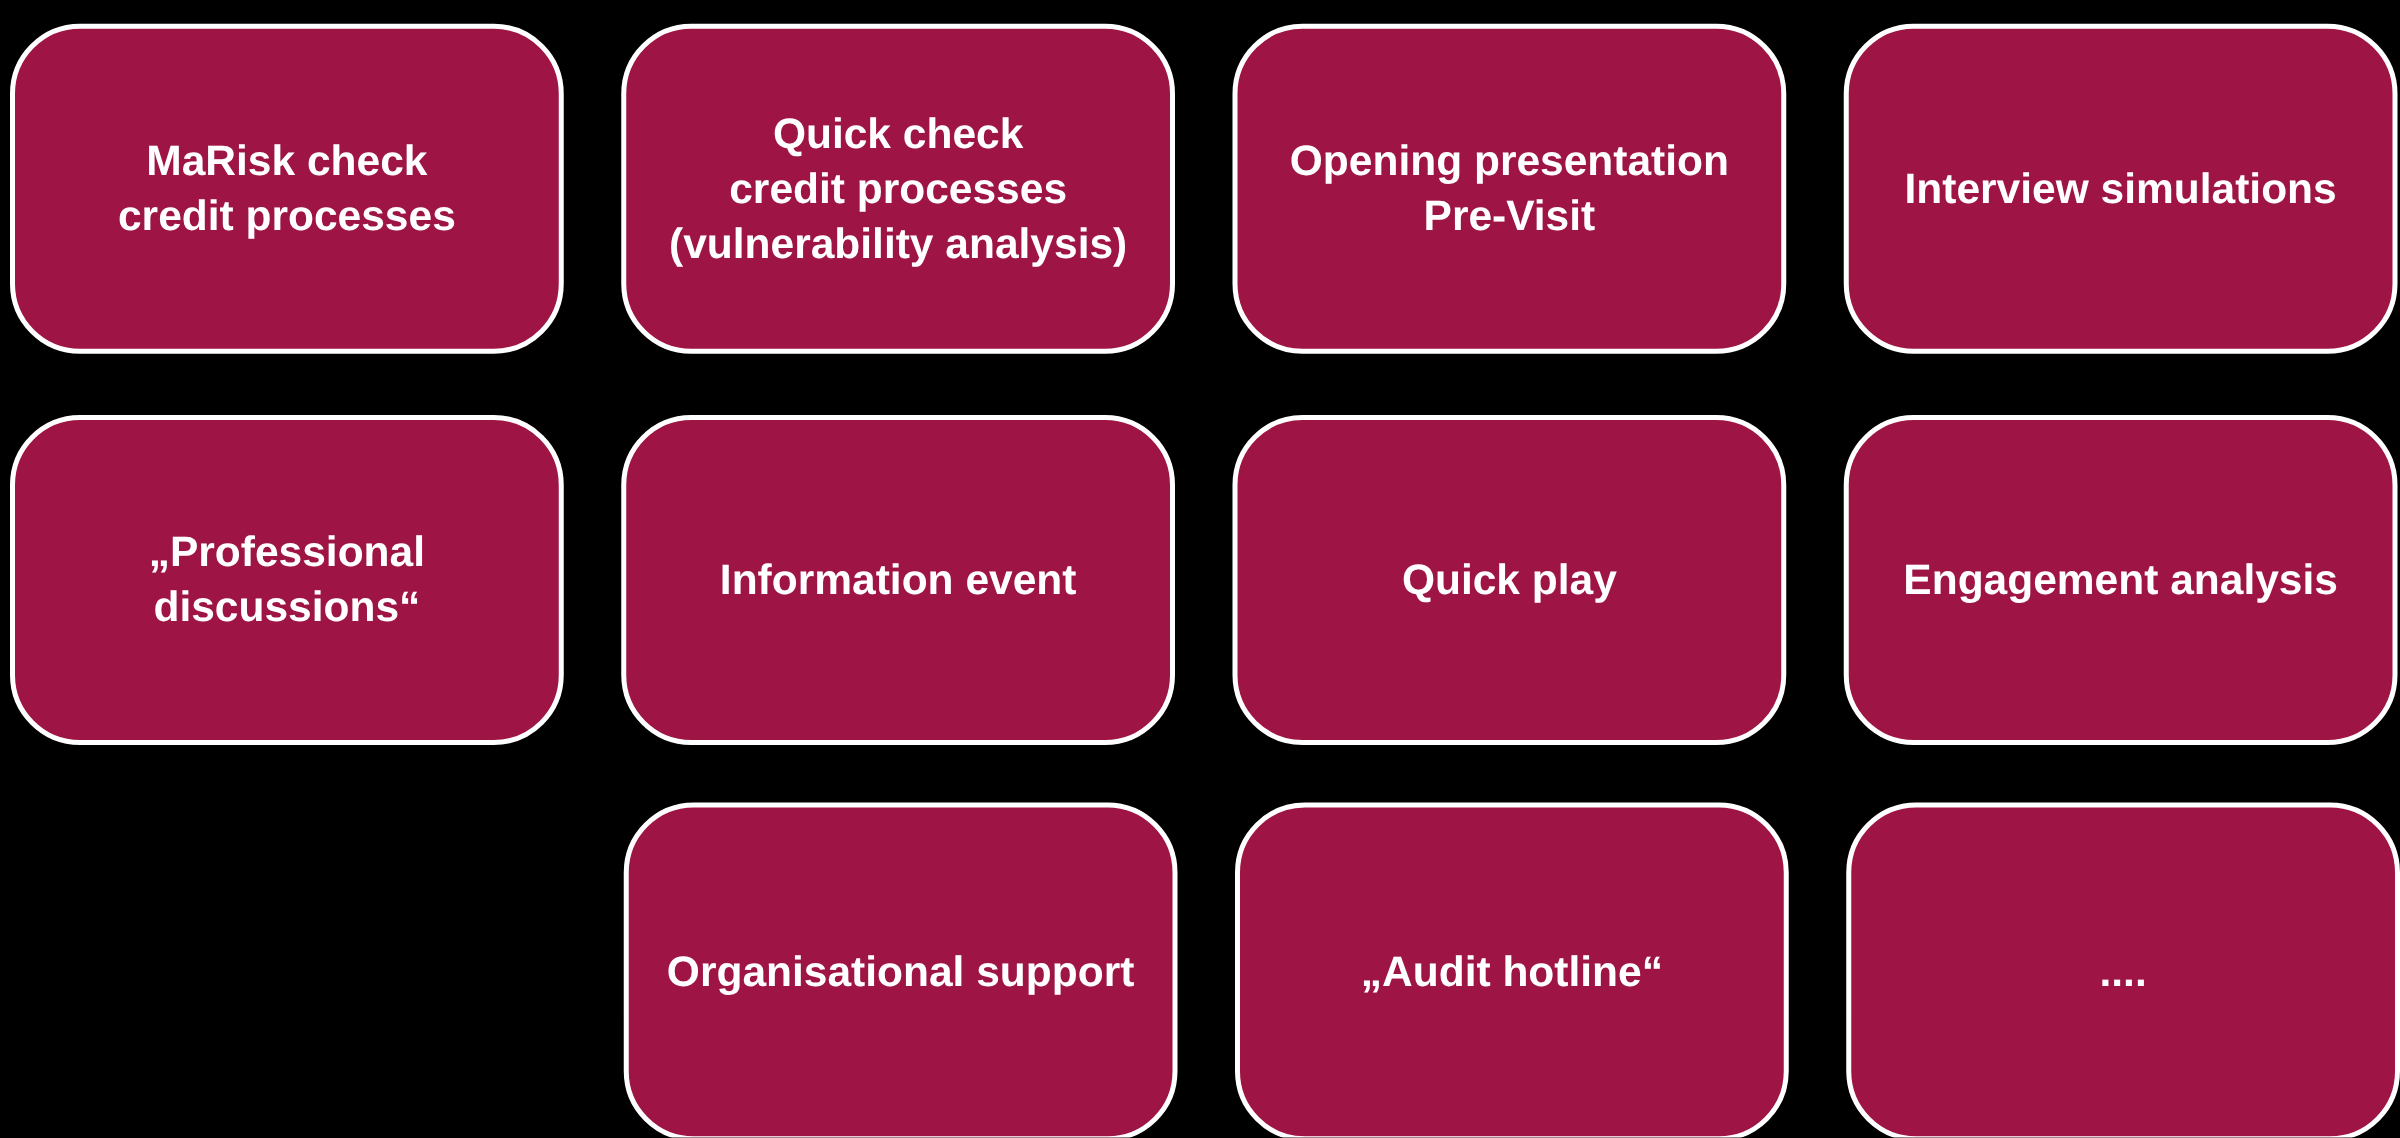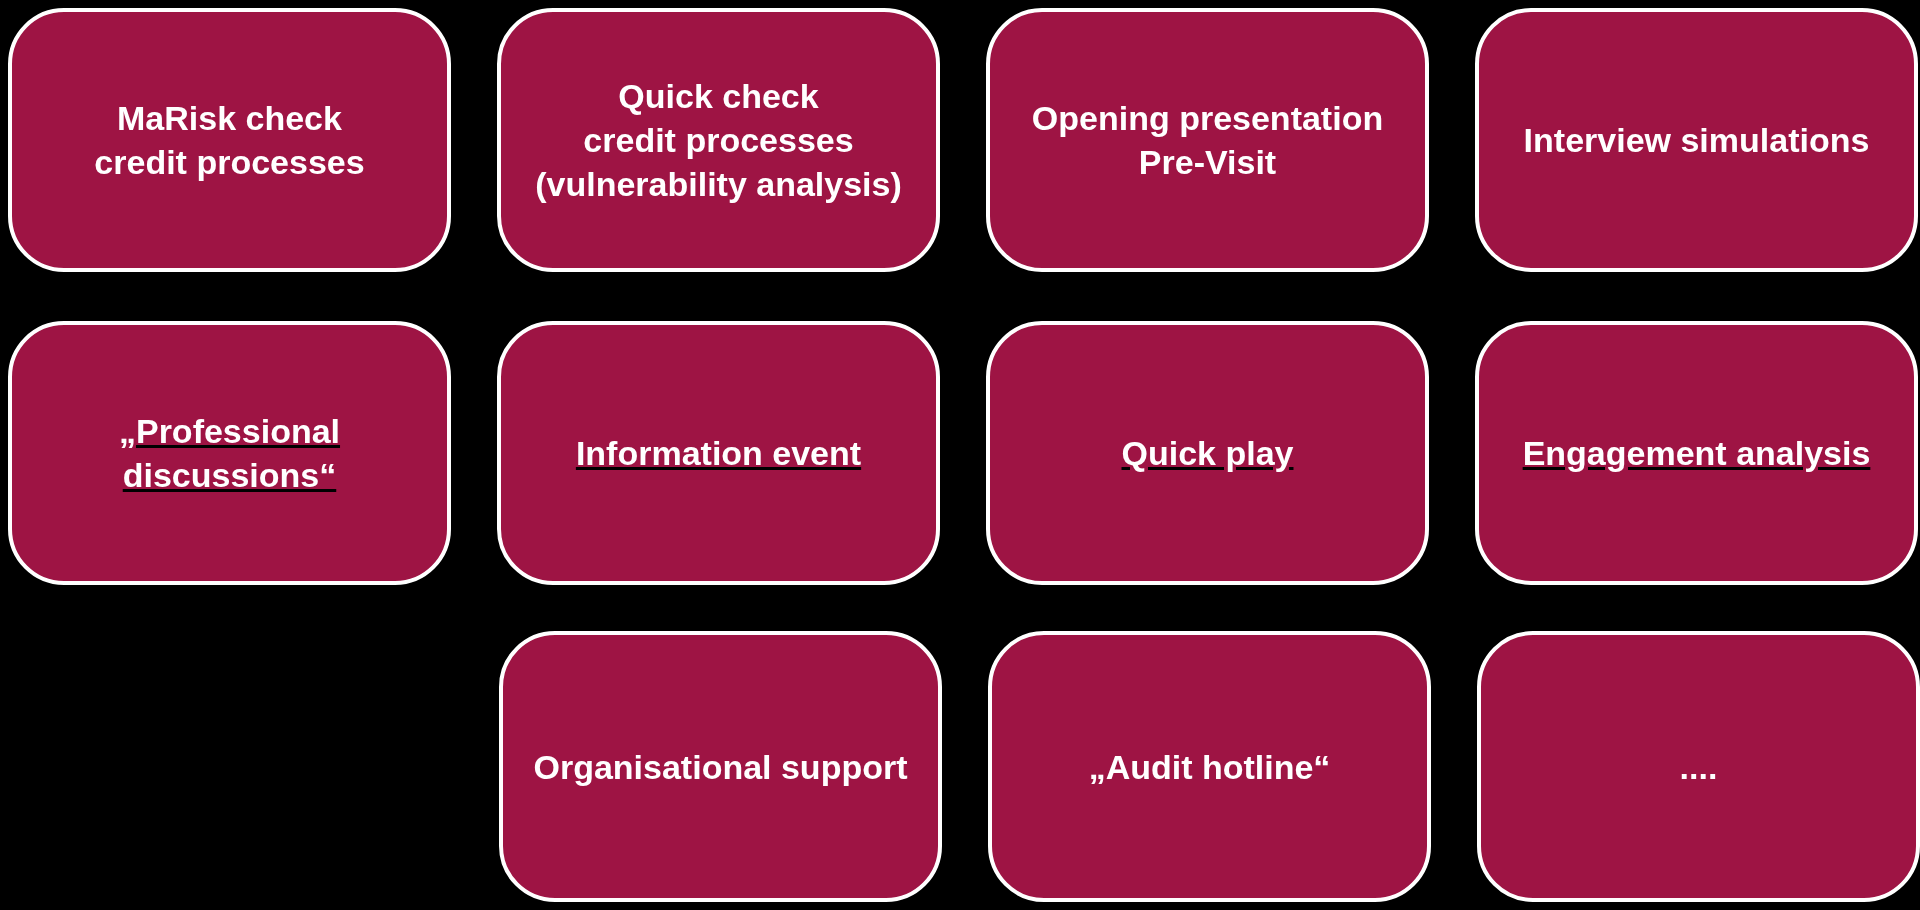--- a/index.html
+++ b/index.html
@@ -17,26 +17,25 @@
     position: relative;
     width: 1920px;
     height: 910px;
   }
   .row {
     display: flex;
     gap: 46px;
   }
   .row-1 {
     padding-left: 8px;
-    padding-top: 8px;
+    padding-top: 19px;
   }
   .row-2 {
     padding-left: 8px;
     margin-top: 49px;
-    text-decoration: underline;
   }
   .row-3 {
     justify-content: flex-end;
     margin-top: 46px;
   }
   .card {
     box-sizing: border-box;
     width: 443px;
     height: 264px;
     flex: 0 0 443px;

